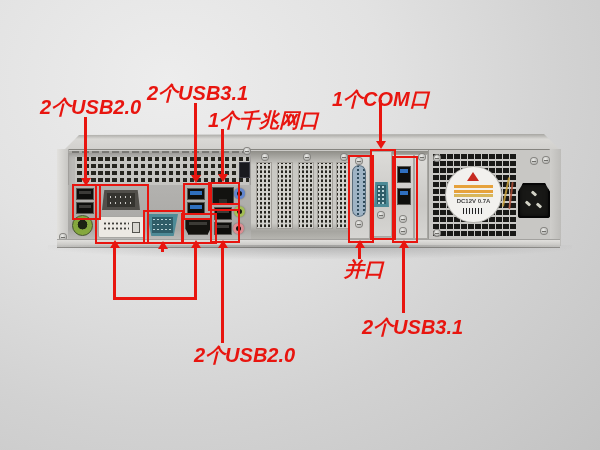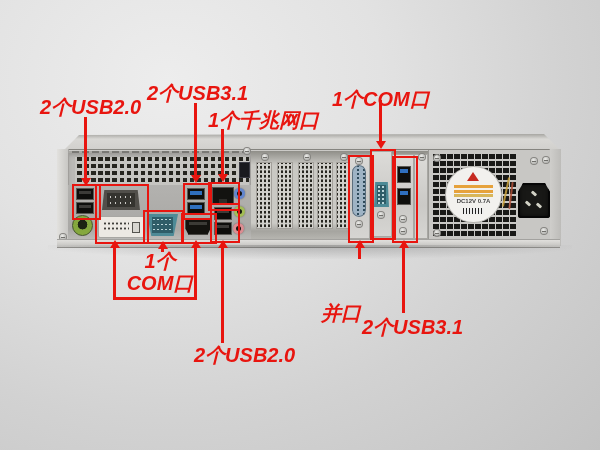--- a/index.html
+++ b/index.html
@@ -203,21 +203,17 @@
   <div class="abs vline" style="left:221px;top:247px;height:96px;"></div>
   <div class="abs ar-u" style="left:355px;top:240px;"></div>
   <div class="abs vline" style="left:358px;top:247px;height:12px;"></div>
   <div class="abs ar-u" style="left:399px;top:240px;"></div>
   <div class="abs vline" style="left:402px;top:247px;height:66px;"></div>
 
   <div class="abs red-label" style="left:40px;top:94px;">2个USB2.0</div>
   <div class="abs red-label" style="left:147px;top:80px;">2个USB3.1</div>
   <div class="abs red-label" style="left:208px;top:95px;margin-top:12px;">1个千兆网口</div>
   <div class="abs red-label" style="left:332px;top:86px;font-style:italic;">1个COM口</div>
-  <div class="abs red-label center" style="left:120px;top:250px;width:80px;">
-    <div>1个</div>
-    <div>COM口</div>
-  </div>
   <div class="abs red-label" style="left:194px;top:342px;">2个USB2.0</div>
-  <div class="abs red-label" style="left:321px;top:256px;margin-top:44px;">并口</div>
+  <div class="abs red-label" style="left:344px;top:256px;">并口</div>
   <div class="abs red-label" style="left:362px;top:314px;">2个USB3.1</div>
 
 </div>
 
 </body></html>

